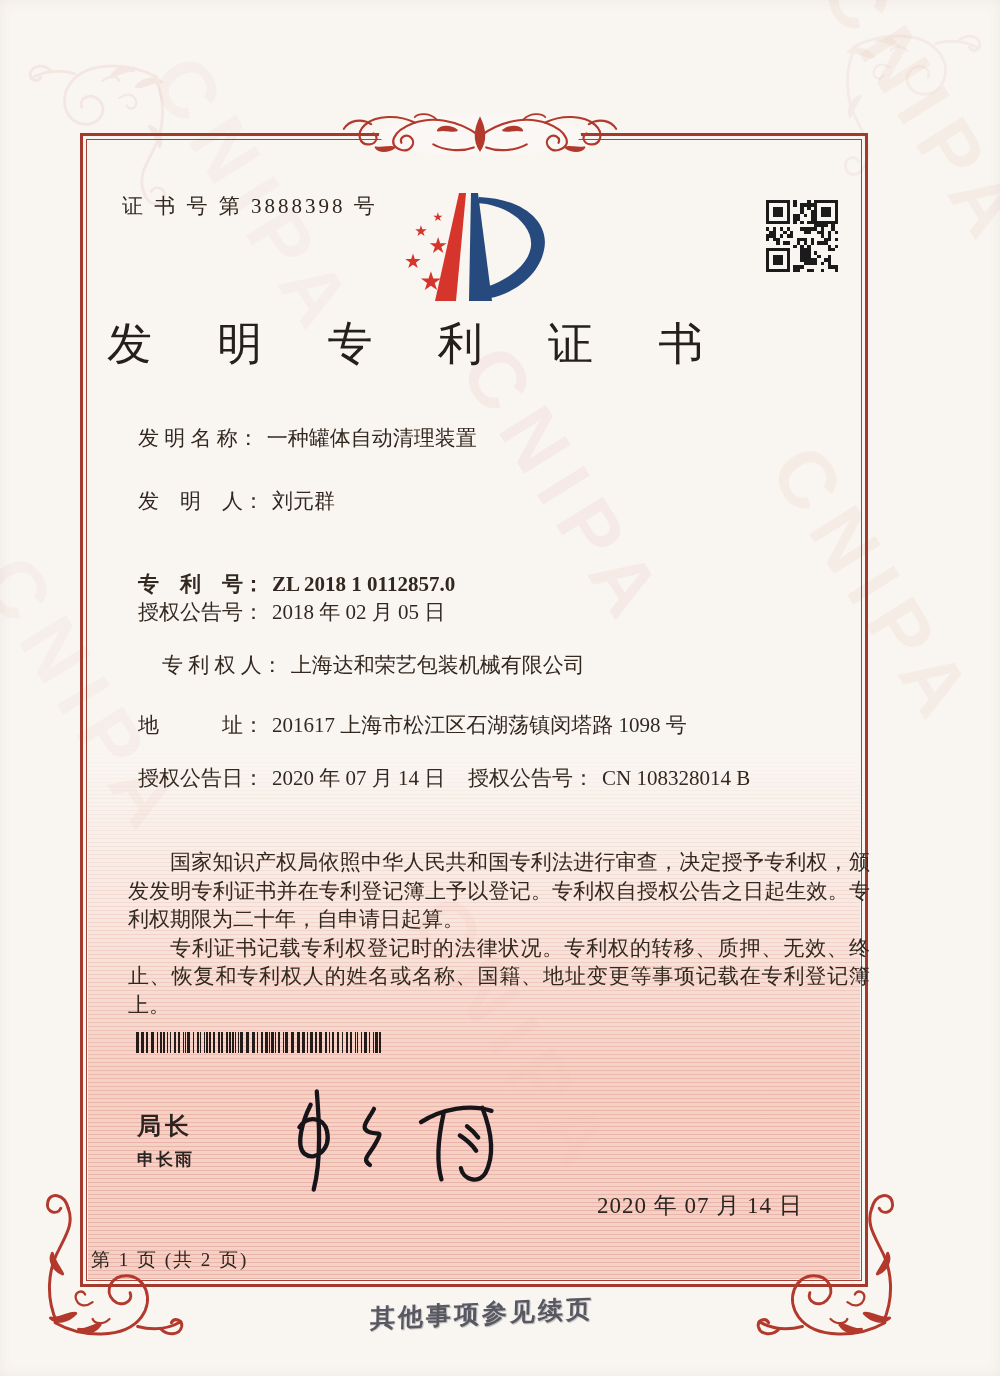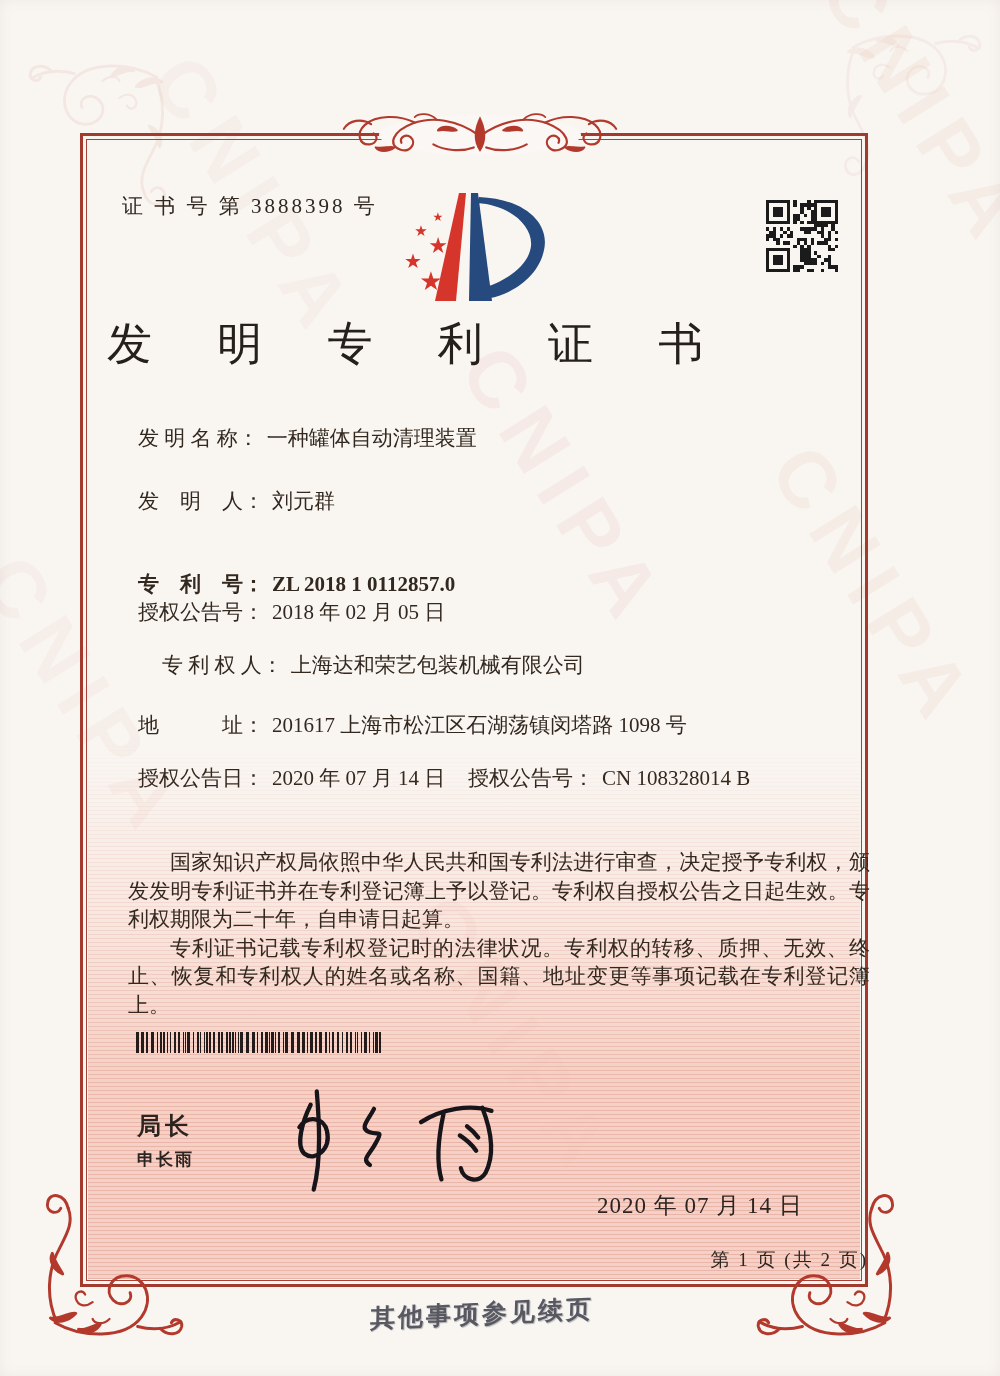--- a/index.html
+++ b/index.html
@@ -31,22 +31,22 @@
   .row .sub2{position:absolute;left:330px;top:0;}
   .body-text{position:absolute;left:128px;top:848px;width:742px;font-size:21px;
              line-height:28.5px;text-align:justify;color:#33281f;}
   .body-text p{margin:0;text-indent:2em;}
   .body-text p + p{margin-top:0;}
   .sig-role{position:absolute;left:137px;top:1110px;font-family:"Liberation Sans",sans-serif;
             font-weight:bold;font-size:24px;letter-spacing:4px;color:#2b2420;}
   .sig-name{position:absolute;left:137px;top:1148px;font-family:"Liberation Sans",sans-serif;
             font-weight:bold;font-size:17px;letter-spacing:2px;color:#2b2420;}
   .issue-date{position:absolute;left:597px;top:1190px;font-size:23px;letter-spacing:1px;color:#2b2420;}
-  .page-no{position:absolute;left:80px;top:1247px;width:788px;text-align:right;
-           font-size:19px;letter-spacing:2px;color:#2e2621;}
+  .page-no{position:absolute;left:80px;top:1247px;width:788px;text-align:left;
+           font-size:19px;letter-spacing:2px;color:#2e2621;padding-left:11px;}
   .stamp{position:absolute;left:370px;top:1297px;font-size:25px;font-weight:bold;
          letter-spacing:3px;color:#474752;transform:rotate(-2.5deg) skewX(-4deg);
          text-shadow:1px 1px 1px rgba(71,71,82,.4);opacity:.9;}
   
   .logo{position:absolute;left:398px;top:188px;width:160px;height:120px;}
   .qr{position:absolute;left:766px;top:200px;width:72px;height:72px;}
   .barcode{position:absolute;left:136px;top:1032px;width:250px;height:21px;}
   .sig-script{position:absolute;left:280px;top:1086px;width:235px;height:108px;}
   .flourish{position:absolute;color:#b2392c;}
 </style>

